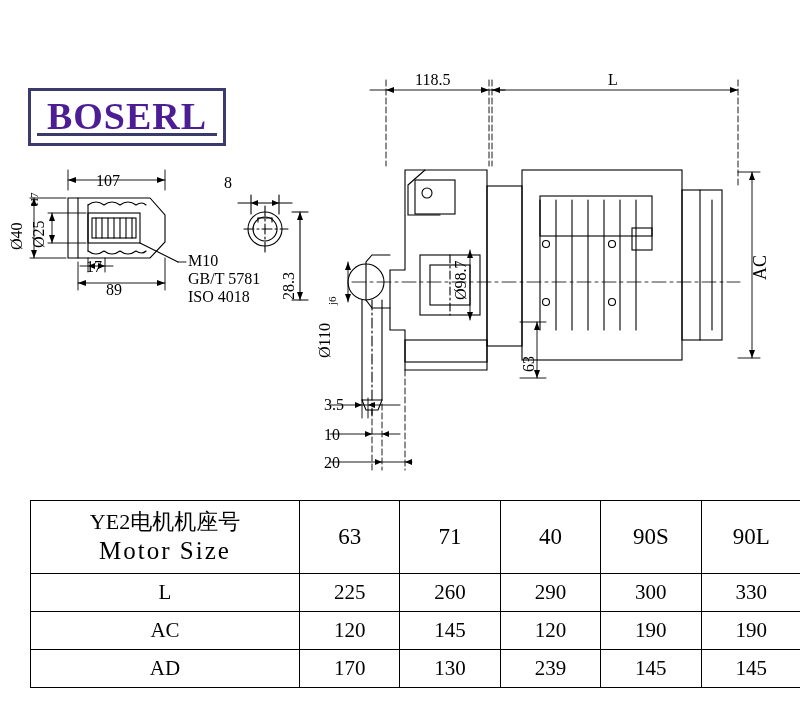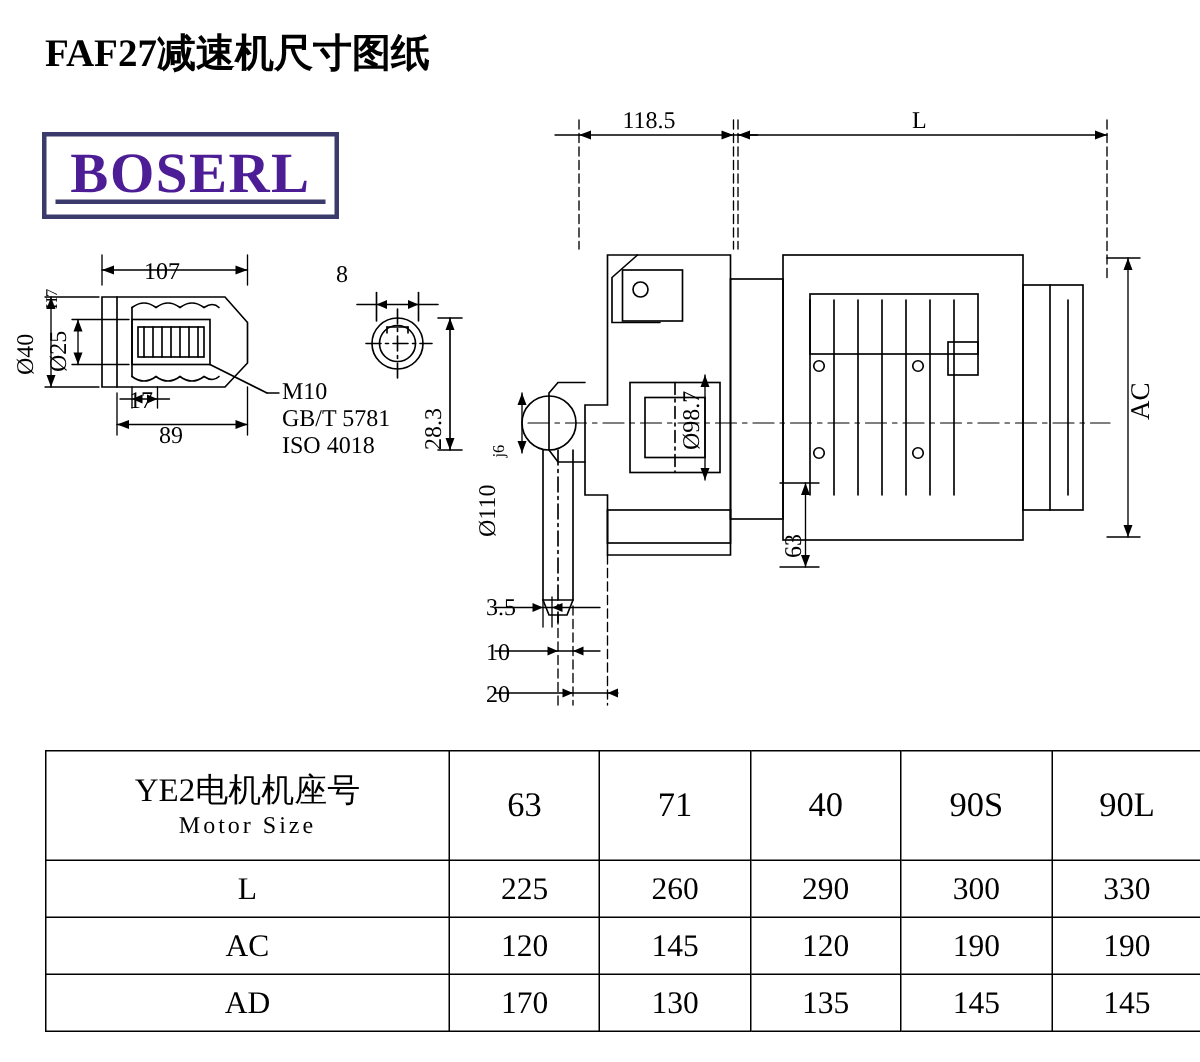--- a/index.html
+++ b/index.html
@@ -90,29 +90,28 @@
   }
   #spec-table tr.head td {
     height: 72px;
     font-size: 23px;
   }
   #spec-table tr.head td.label {
     line-height: 1.25;
     font-size: 22px;
   }
   .cn-line { display:block; }
-  .en-line { display:block; letter-spacing: 2px; font-size: 16px; }
+  .en-line { display:block; letter-spacing: 2px; font-size: 25px; }
   text { font-family: "Liberation Serif", serif; }
 </style>
 </head>
 <body>
 
 <div class="page">
 
-  <div id="title">FAF27减速机尺寸图纸</div>
 
   <div id="logo">
     <div class="logo-text">BOSERL</div>
     <div class="logo-underline"></div>
   </div>
 
   <svg id="drawing" viewBox="0 0 800 500">
     <g fill="none" stroke="#000" stroke-width="1.1" stroke-linecap="round">
 
       <g stroke-width="1.1">
@@ -350,20 +349,20 @@
         <td>120</td>
         <td>145</td>
         <td>120</td>
         <td>190</td>
         <td>190</td>
       </tr>
       <tr>
         <td class="label">AD</td>
         <td>170</td>
         <td>130</td>
-        <td>135</td>
+        <td>239</td>
         <td>145</td>
         <td>145</td>
       </tr>
     </tbody>
   </table>
 
 </div>
 
 </body></html>

